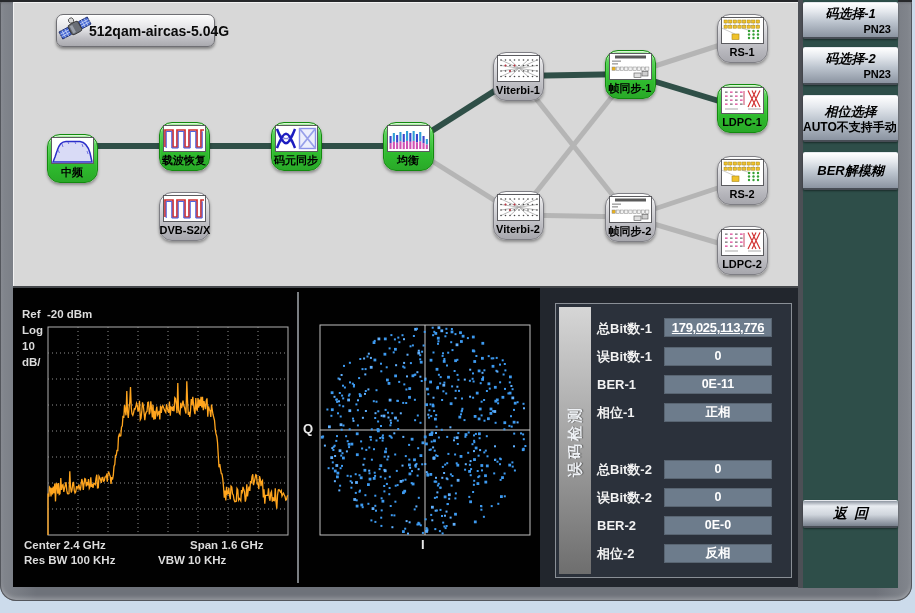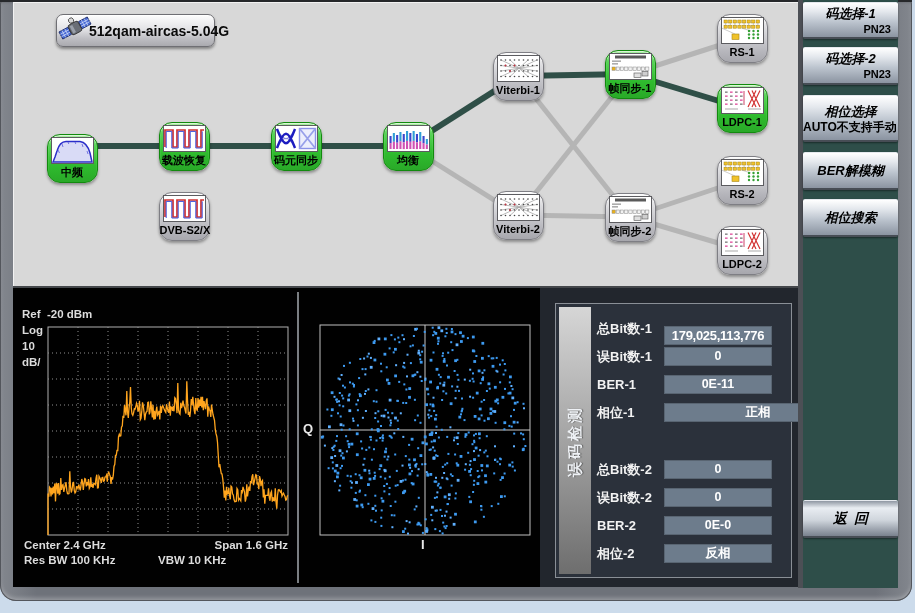--- a/index.html
+++ b/index.html
@@ -1148,41 +1148,41 @@
   </svg>
 <div class="panel-divider"></div>
 
 <div class="spec-label" style="left:22px;top:308px">
   <span>Ref</span>&nbsp;&nbsp;<span>-20 dBm</span>
 </div>
 <div class="spec-label" style="left:22px;top:324px">Log</div>
 <div class="spec-label" style="left:22px;top:340px">10</div>
 <div class="spec-label" style="left:22px;top:356px">dB/</div>
 <div class="spec-label" style="left:24px;top:539px">Center 2.4 GHz</div>
-<div class="spec-label" style="left:190px;top:539px;width:98px;text-align:right">Span 1.6 GHz</div>
+<div class="spec-label" style="left:190px;top:539px;width:98px;text-align:left">Span 1.6 GHz</div>
 <div class="spec-label" style="left:24px;top:554px">Res BW 100 KHz</div>
 <div class="spec-label" style="left:158px;top:554px">VBW 10 KHz</div>
 
 <div class="axis-label" style="left:303px;top:421px">Q</div>
 <div class="axis-label" style="left:421px;top:537px">I</div>
 
 <div class="data-area"></div>
 <div class="ber-panel">
   <div class="ber-side">
     <span>误码检测</span>
   </div>
   <div id="ber-rows">
       <div class="ber-row-label" style="top: 15px;">总Bit数-1</div>
-      <div class="ber-row-value big" style="top: 22px;">179,025,113,776</div>
+      <div class="ber-row-value big" style="top: 14px; text-decoration: underline;">179,025,113,776</div>
       <div class="ber-row-label" style="top: 43px;">误Bit数-1</div>
       <div class="ber-row-value" style="top: 43px;">0</div>
       <div class="ber-row-label" style="top: 71px;">BER-1</div>
       <div class="ber-row-value" style="top: 71px;">0E-11</div>
       <div class="ber-row-label" style="top: 99px;">相位-1</div>
-      <div class="ber-row-value" style="top: 99px; padding-left: 40px;">正相</div>
+      <div class="ber-row-value" style="top: 99px;">正相</div>
       <div class="ber-row-label" style="top: 156px;">总Bit数-2</div>
       <div class="ber-row-value" style="top: 156px;">0</div>
       <div class="ber-row-label" style="top: 184px;">误Bit数-2</div>
       <div class="ber-row-value" style="top: 184px;">0</div>
       <div class="ber-row-label" style="top: 212px;">BER-2</div>
       <div class="ber-row-value" style="top: 212px;">0E-0</div>
       <div class="ber-row-label" style="top: 240px;">相位-2</div>
       <div class="ber-row-value" style="top: 240px;">反相</div>
     </div>
 </div>
@@ -1197,19 +1197,16 @@
       <div class="l1">码选择-2</div>
       <div class="l2 right">PN23</div>
     </div>
     <div class="sbtn" style="top: 95px; height: 47px;">
       <div class="l1">相位选择</div>
       <div class="l2 center">AUTO不支持手动</div>
     </div>
     <div class="sbtn" style="top: 152px; height: 38px;">
       <div class="l1">BER解模糊</div>
     </div>
-    <div class="sbtn" style="top: 199px; height: 38px;">
-      <div class="l1">相位搜索</div>
-    </div>
-    <div class="sbtn back" style="top: 500px; height: 38px;">
+    <div class="sbtn back" style="top: 500px; height: 28px;">
       <div class="l1">返回</div>
     </div>
   </div>
 
 </body></html>

